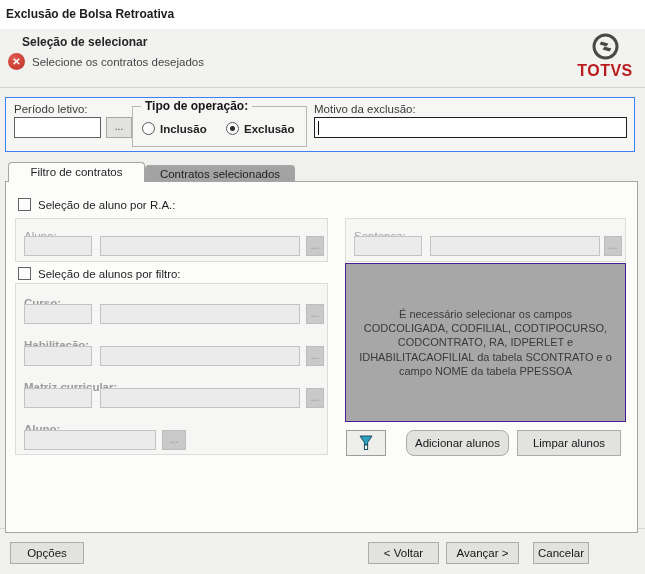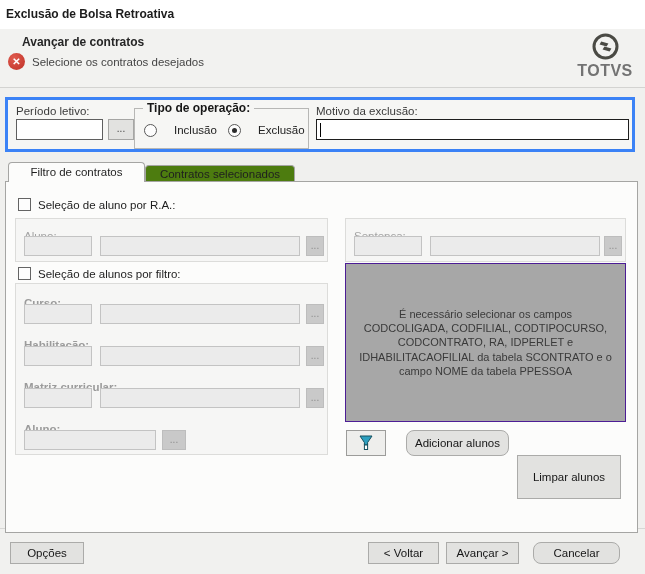--- a/index.html
+++ b/index.html
@@ -11,82 +11,82 @@
   .titlebar { position:absolute; left:0; top:0; width:645px; height:29px; background:#ffffff; }
   .titlebar span { position:absolute; left:6px; top:7px; font-size:12px; color:#1c1c1c;font-weight:bold; }
 
   
   .header { position:absolute; left:0; top:29px; width:645px; height:59px; background:#f2f2f0; border-bottom:1px solid #d3d3d1; }
   .header-title { position:absolute; left:22px; top:6px; font-size:12px; font-weight:bold; color:#262626; }
   .err-icon { position:absolute; left:8px; top:24px; width:17px; height:17px; border-radius:50%;
               background:radial-gradient(circle at 35% 30%, #e05a4e, #bf3127); color:#fff; font-size:10px; font-weight:bold;
               display:flex; align-items:center; justify-content:center; }
   .header-msg { position:absolute; left:32px; top:27px; font-size:11.5px; color:#454545; }
-  .logo { position:absolute; right:9px; top:4px; width:62px; text-align:center; color:#737373; }
+  .logo { position:absolute; right:9px; top:4px; width:62px; text-align:center; color:#b91c1c; }
   .logo svg { display:block; margin:0 auto; }
   .logo-text { font-size:16px; font-weight:bold; letter-spacing:0.5px; margin-top:2px; }
 
   
-  .filters-bar { position:absolute; left:5px; top:97px; width:630px; height:55px; background:#f6f6f4; border:3px solid #3b82f6; }
+  .filters-bar { position:absolute; left:5px; top:97px; width:630px; height:55px; background:#f6f6f4; border:1px solid #3b82f6; }
   .flabel { position:absolute; font-size:11.5px; color:#3a3a3a; }
   .tb { position:absolute; background:#ffffff; border:1px solid #5f5f5f; font-size:11.5px; padding:0 3px; font-family:"Liberation Sans",sans-serif; }
   .tb.focused { border-color:#1e1e1e; }
   .caret { position:absolute; left:3px; top:3px; width:1px; height:14px; background:#000; }
   .browse { position:absolute; background:#e2e2e0; border:1px solid #a6a6a4; font-size:10px; color:#444; text-align:center; line-height:18px; cursor:default; }
   .browse.disabled { background:#c9c9c9; border-color:#bdbdbd; color:#8e8e8e; }
 
   .groupbox { position:absolute; border:1px solid #b7b7b5; }
   .gb-title { position:absolute; top:-8px; left:8px; padding:0 4px; background:#f6f6f4; font-size:12px; font-weight:bold; color:#171717; white-space:nowrap; }
-  .radio-row { position:absolute; display:flex; align-items:flex-start; gap:17px; font-size:11.5px; color:#222; }
+  .radio-row { position:absolute; display:flex; align-items:flex-end; gap:5px; font-size:11.5px; color:#222;font-weight:bold; }
   .radio { width:13px; height:13px; border:1px solid #585858; border-radius:50%; background:#fdfdfd; position:relative; }
   .radio.checked::after { content:""; position:absolute; left:3px; top:3px; width:5px; height:5px; border-radius:50%; background:#2c2c2c; }
 
   
   .tab { position:absolute; font-size:11.5px; color:#1f1f1f; text-align:center; border:1px solid #a5a5a3; border-bottom:none; border-radius:4px 4px 0 0; }
   .tab.active { left:8px; top:162px; width:137px; height:20px; line-height:19px; background:#fcfcfb; z-index:3; }
-  .tab.inactive { left:145px; top:165px; width:150px; height:17px; line-height:16px; background:#4d7c0f; z-index:1; }
+  .tab.inactive { left:145px; top:165px; width:150px; height:17px; line-height:16px; background:#a3a3a3; z-index:1; }
 
   
   .tab-panel { position:absolute; left:5px; top:181px; width:633px; height:352px; background:#fcfcfb; border:1px solid #a5a5a3; z-index:2; }
   .chk-row { position:absolute; display:flex; align-items:center; gap:7px; font-size:11.5px; color:#1d1d1d; }
   .checkbox { width:13px; height:13px; border:1px solid #646464; background:#fdfdfd; }
   .sub-group { position:absolute; background:#f6f6f5; border:1px solid #dcdcda; }
   .dlabel { position:absolute; font-size:11.5px; color:#a3a3a3;margin-top:7px; }
   .dlabel.bold { font-weight:bold; color:#9b9b9b; }
   .tb.disabled { background:#ebebeb; border:1px solid #c3c3c3; }
 
   .info-box { position:absolute; left:339px; top:81px; width:281px; height:159px; background:#a7a7a7; border:1px solid #4c1d95;
               display:flex; align-items:center; justify-content:center; text-align:center; padding:0 12px;
               font-size:11px; line-height:1.3; color:#3a3a3a; }
 
   .btn { position:absolute; background:#e2e2e0; border:1px solid #ababa9; font-size:11.5px; color:#161616;
          display:flex; align-items:center; justify-content:center; cursor:default; font-family:"Liberation Sans",sans-serif; }
   .filter-btn { left:340px; top:248px; width:40px; height:26px; background:#eeeeec; border:1px solid #9c9c9a; }
   .add-btn { left:400px; top:248px; width:103px; height:26px;border-radius:8px; }
-  .clear-btn { left:511px; top:248px; width:104px; height:44px;margin-top:25px; }
+  .clear-btn { left:511px; top:248px; width:104px; height:26px; }
 
   
   .footer-sep { position:absolute; left:0; top:528px; width:645px; height:1px; background:#d7d7d5; }
   .footer { position:absolute; left:0; top:529px; width:645px; height:45px; background:#f1f1ef; }
   .opcoes-btn { left:10px; top:13px; width:74px; height:22px; position:absolute; }
   .voltar-btn { left:368px; top:13px; width:71px; height:22px; position:absolute; }
   .avancar-btn { left:446px; top:13px; width:73px; height:22px; position:absolute; }
-  .cancelar-btn { left:533px; top:13px; width:87px; height:22px; position:absolute;border-radius:8px; }
+  .cancelar-btn { left:533px; top:13px; width:56px; height:22px; position:absolute; }
 </style>
 </head>
 <body>
 
 <div class="window">
 
   <div class="titlebar">
     <span>Exclusão de Bolsa Retroativa</span>
   </div>
 
   <div class="header">
-    <div class="header-title">Avançar de contratos</div>
+    <div class="header-title">Seleção de selecionar</div>
     <div class="err-icon">✕</div>
     <div class="header-msg">Selecione os contratos desejados</div>
     <div class="logo">
       <svg width="27" height="27" viewBox="0 0 27 27">
         <circle cx="13.5" cy="13.5" r="11.5" fill="none" stroke="#4a4a44" stroke-width="3"></circle>
         <path d="M9.2 8.6 L16.4 10.4 L14.6 13.4 L7.6 11.6 Z" fill="#4a4a44"></path>
         <path d="M12.4 13.6 L19.4 15.4 L17.6 18.4 L10.6 16.6 Z" fill="#4a4a44"></path>
       </svg>
       <div class="logo-text">TOTVS</div>
     </div>

